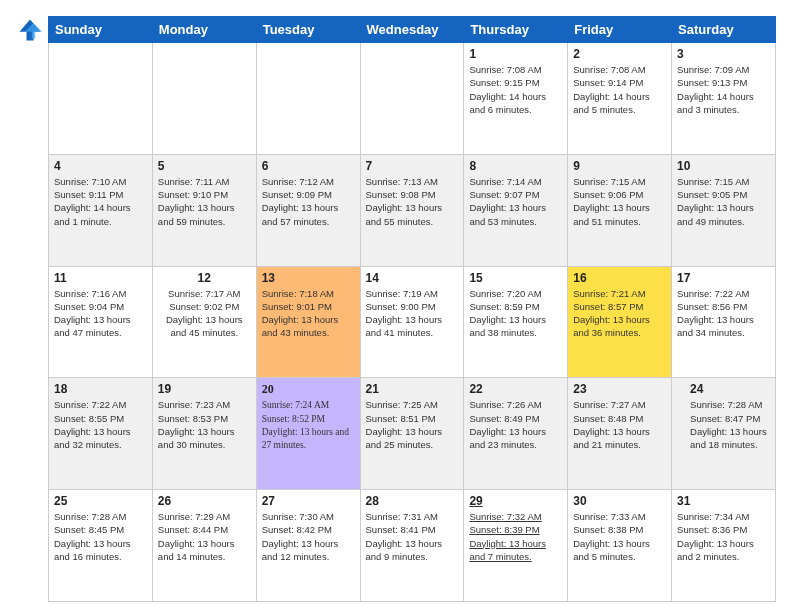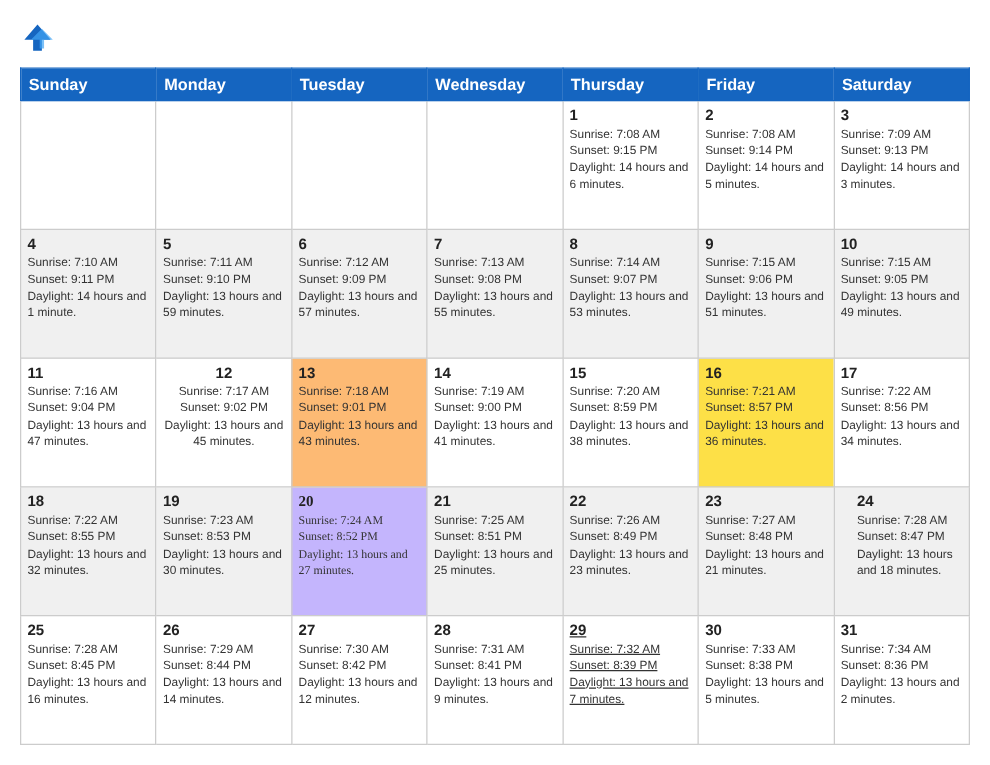--- a/index.html
+++ b/index.html
@@ -8,21 +8,21 @@
       background: #fff;
       width: 792px;
       height: 612px;
       overflow: hidden;
     }
     .page {
       width: 792px;
       height: 612px;
       padding: 16px 16px 10px 16px;
       display: flex;
-      flex-direction: column;
+      flex-direction: row;
     }
     .header {
       display: flex;
       justify-content: space-between;
       align-items: flex-start;
       margin-bottom: 10px;
     }
     .logo {
       display: flex;
       align-items: center;

